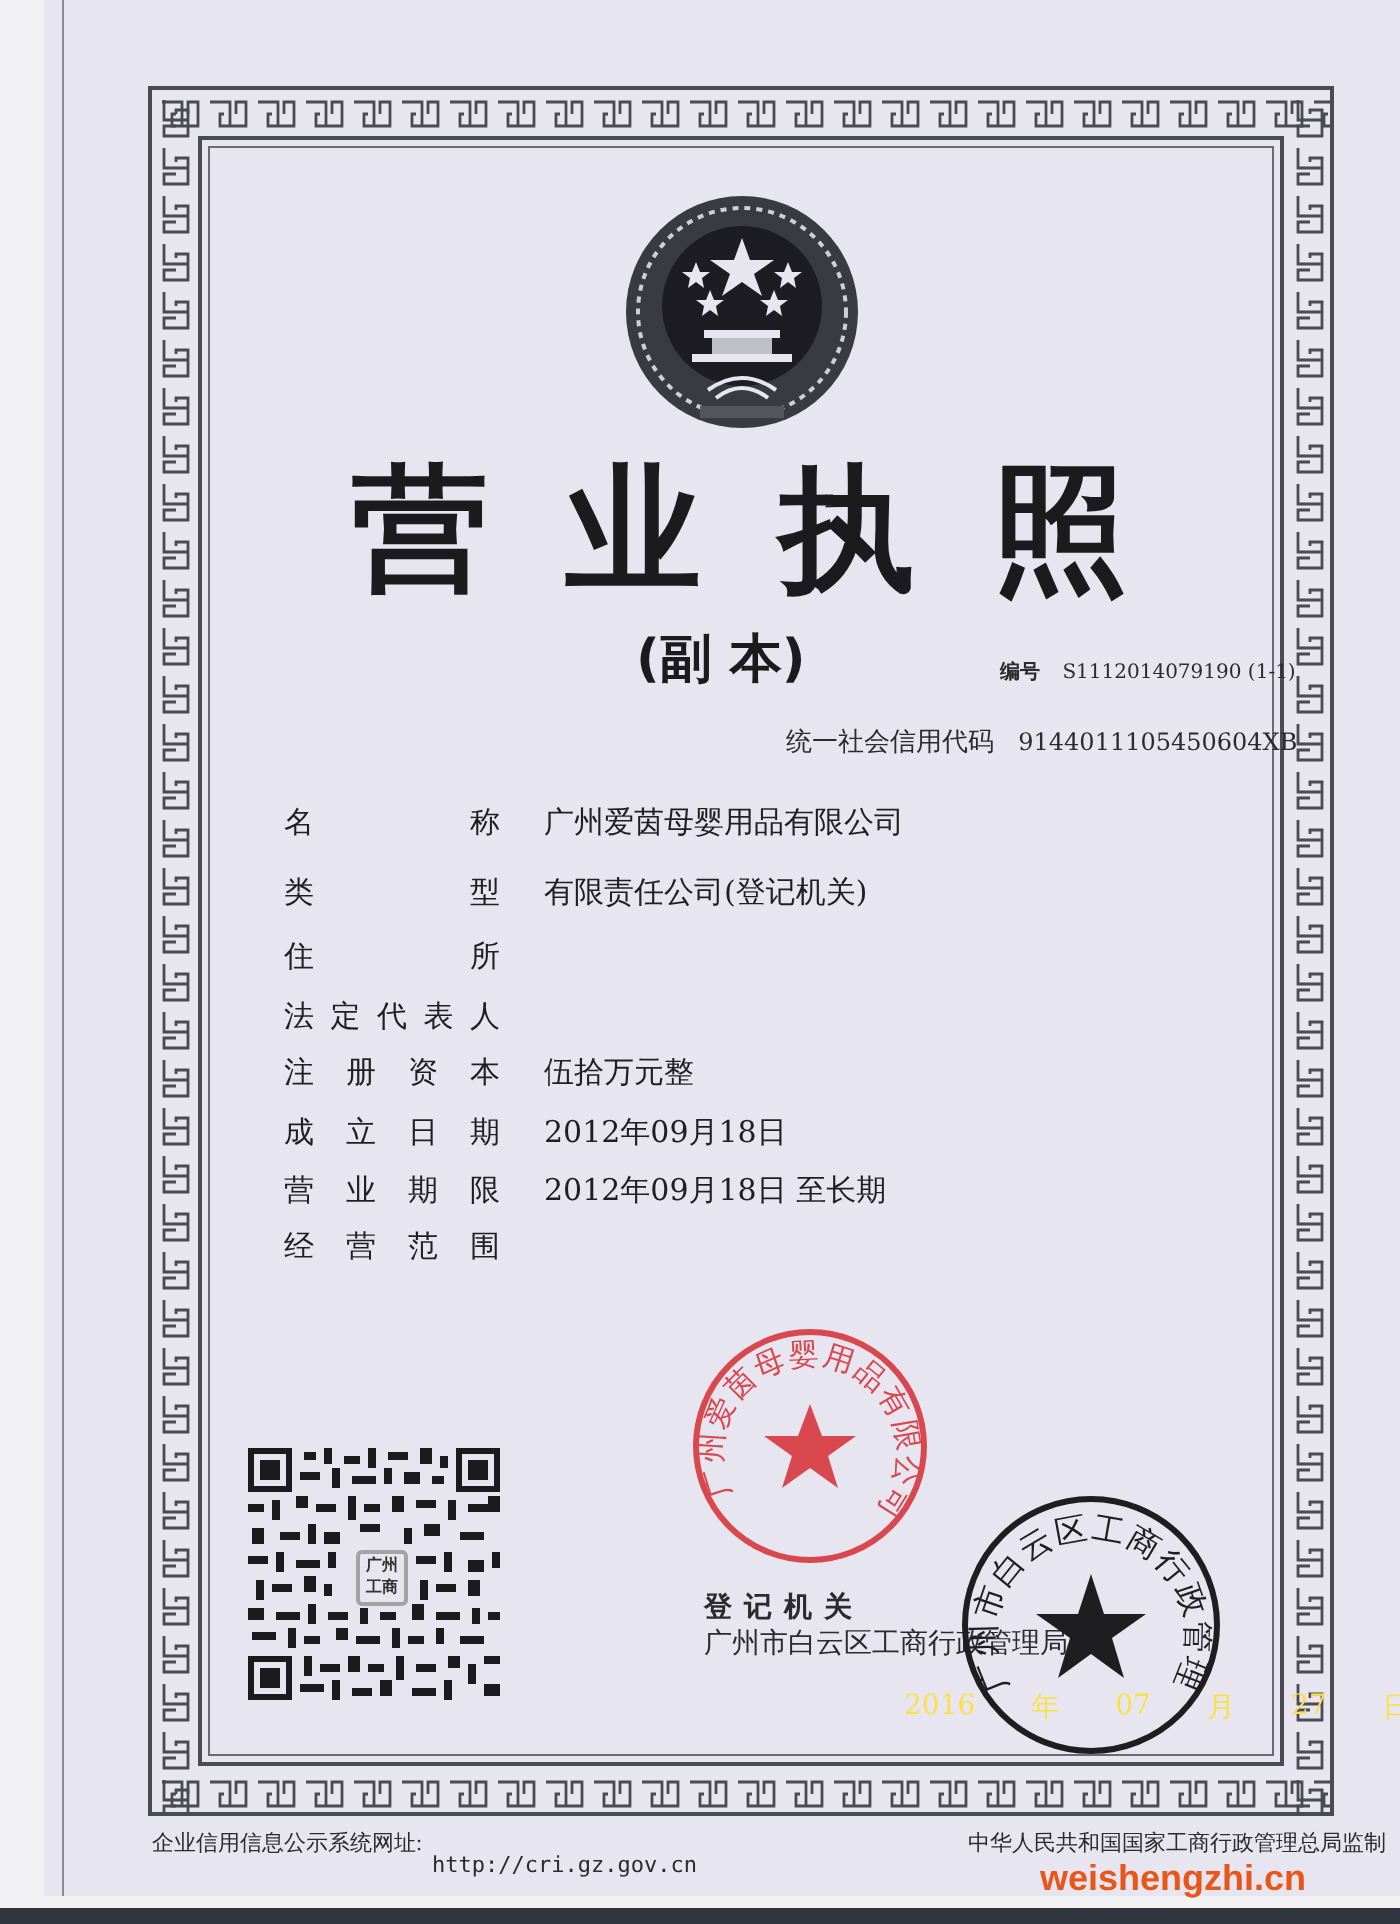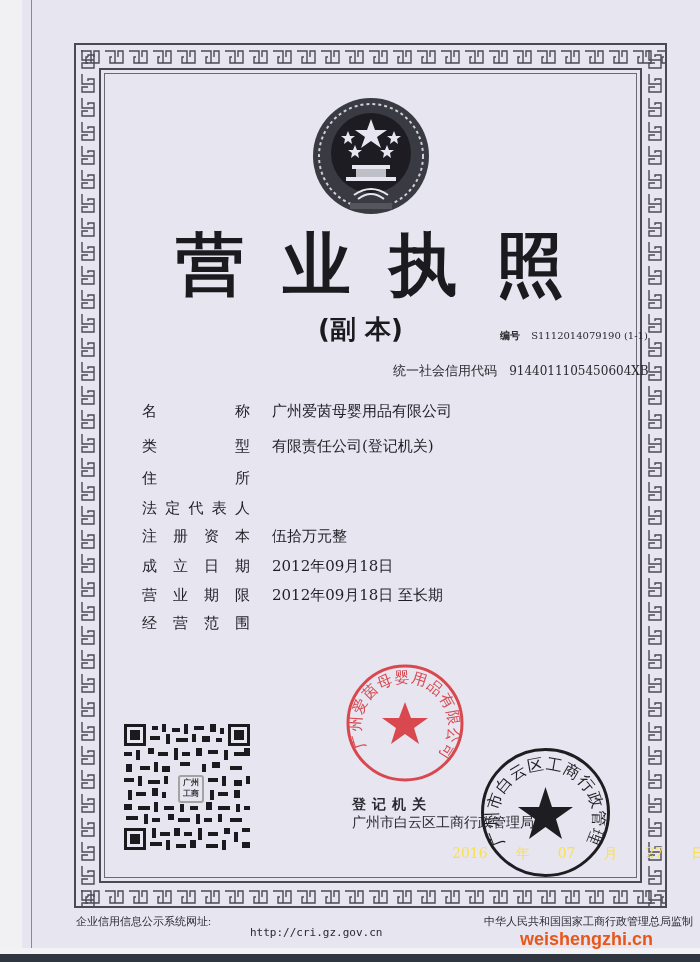--- a/index.html
+++ b/index.html
@@ -94,21 +94,20 @@
   .stamp-red { position:absolute; left:344px; top:662px; width:122px; height:122px; }
   .stamp-black { position:absolute; left:478px; top:745px; width:135px; height:135px; }
   
   .footer-left {
     position:absolute; left:76px; top:914px; font-size:11px; color:#2a2a30;
     font-family:Liberation Serif, serif;
   }
   .footer-url {
     position:absolute; left:216px; top:926px; font-size:11px; color:#2a2a30;
     font-family:"DejaVu Sans Mono", "Liberation Mono", monospace;
-    margin-left:34px;
   }
   .footer-right {
     position:absolute; left:448px; top:914px; font-size:11px; color:#2a2a30;
     font-family:"DejaVu Sans", sans-serif;
     margin-left:36px;
   }
   .watermark {
     position:absolute; left:520px; top:929px; font-size:18px; font-weight:bold;
     font-family:Liberation Sans, sans-serif; color:#e8561a;
   }

